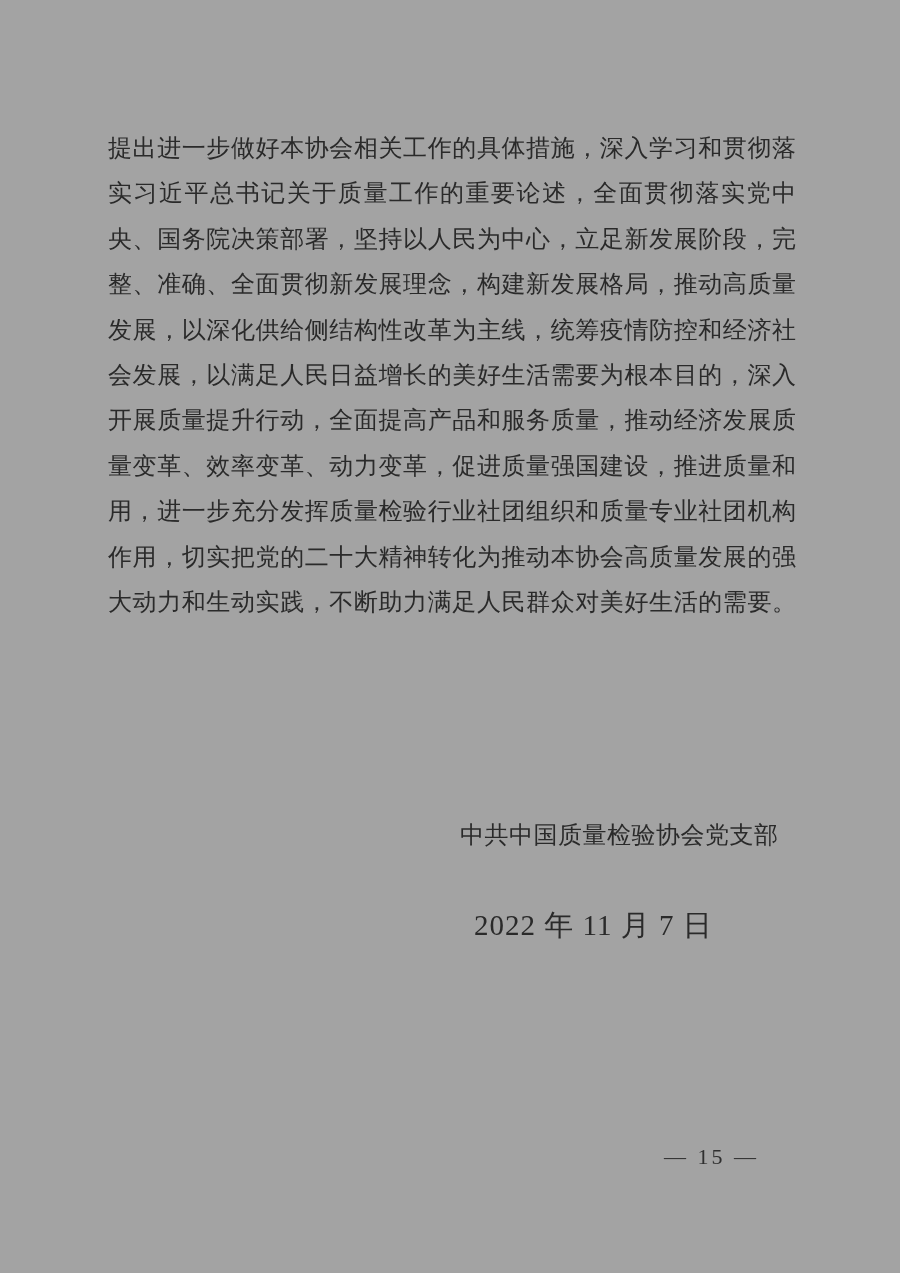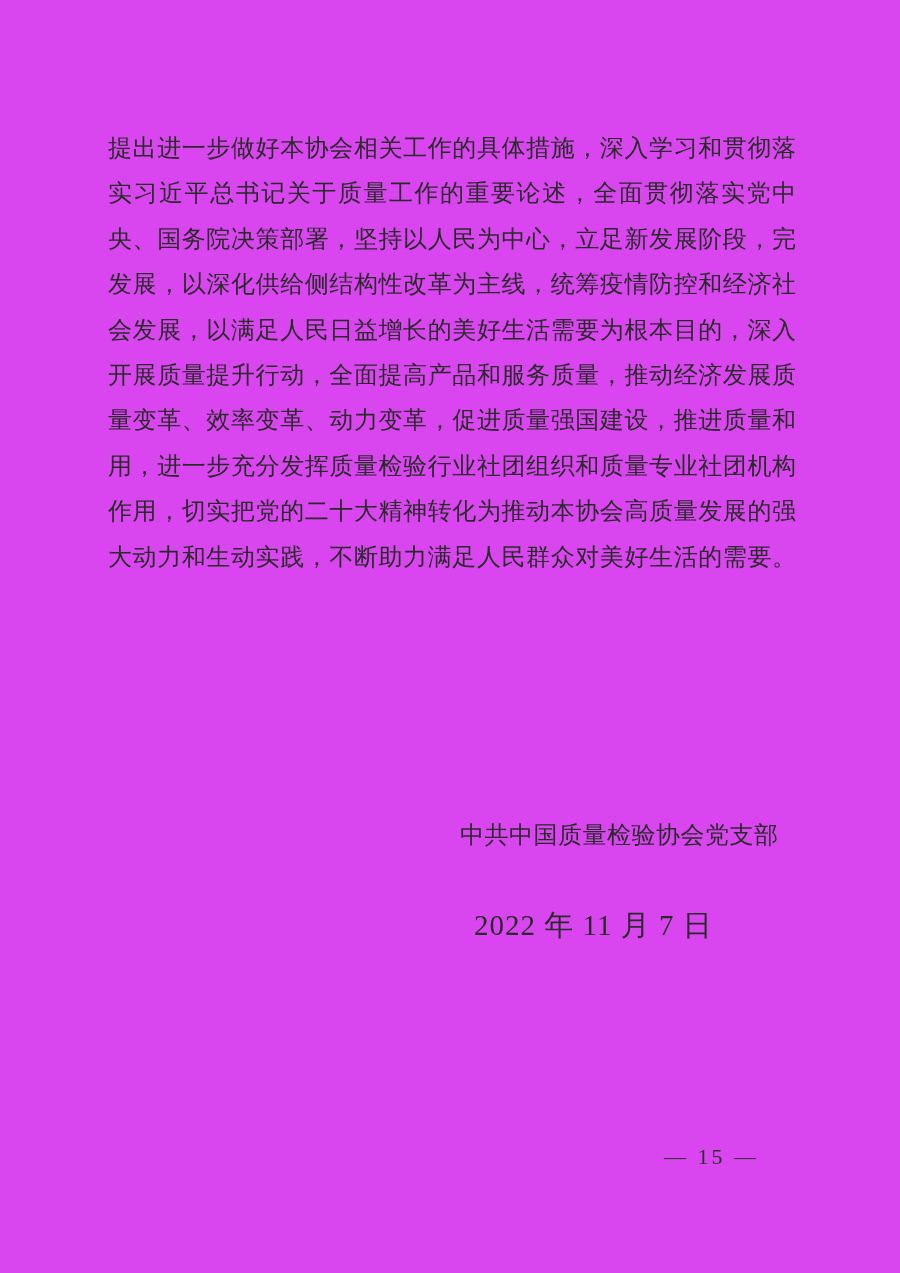--- a/index.html
+++ b/index.html
@@ -9,21 +9,21 @@
   body {
     width: 900px;
     height: 1273px;
     background: #ffffff;
     font-family: "Liberation Serif", "DejaVu Serif", serif;
   }
   .page {
     position: relative;
     width: 900px;
     height: 1273px;
-    background: #d946ef;
+    background: #a3a3a3;
     overflow: hidden;
     color: #262626;
   }
   .body-text {
     position: absolute;
     left: 108px;
     top: 126px;
     width: 688px;
   }
   .text-line {
@@ -73,20 +73,21 @@
 </style>
 </head>
 <body>
 
 <div class="page">
 
   <div class="body-text">
     <p class="text-line">提出进一步做好本协会相关工作的具体措施，深入学习和贯彻落</p>
     <p class="text-line">实习近平总书记关于质量工作的重要论述，全面贯彻落实党中</p>
     <p class="text-line">央、国务院决策部署，坚持以人民为中心，立足新发展阶段，完</p>
+    <p class="text-line">整、准确、全面贯彻新发展理念，构建新发展格局，推动高质量</p>
     <p class="text-line">发展，以深化供给侧结构性改革为主线，统筹疫情防控和经济社</p>
     <p class="text-line">会发展，以满足人民日益增长的美好生活需要为根本目的，深入</p>
     <p class="text-line">开展质量提升行动，全面提高产品和服务质量，推动经济发展质</p>
     <p class="text-line">量变革、效率变革、动力变革，促进质量强国建设，推进质量和</p>
     <p class="text-line">用，进一步充分发挥质量检验行业社团组织和质量专业社团机构</p>
     <p class="text-line">作用，切实把党的二十大精神转化为推动本协会高质量发展的强</p>
     <p class="text-line">大动力和生动实践，不断助力满足人民群众对美好生活的需要。</p>
   </div>
 
   <div class="signature">中共中国质量检验协会党支部</div>

